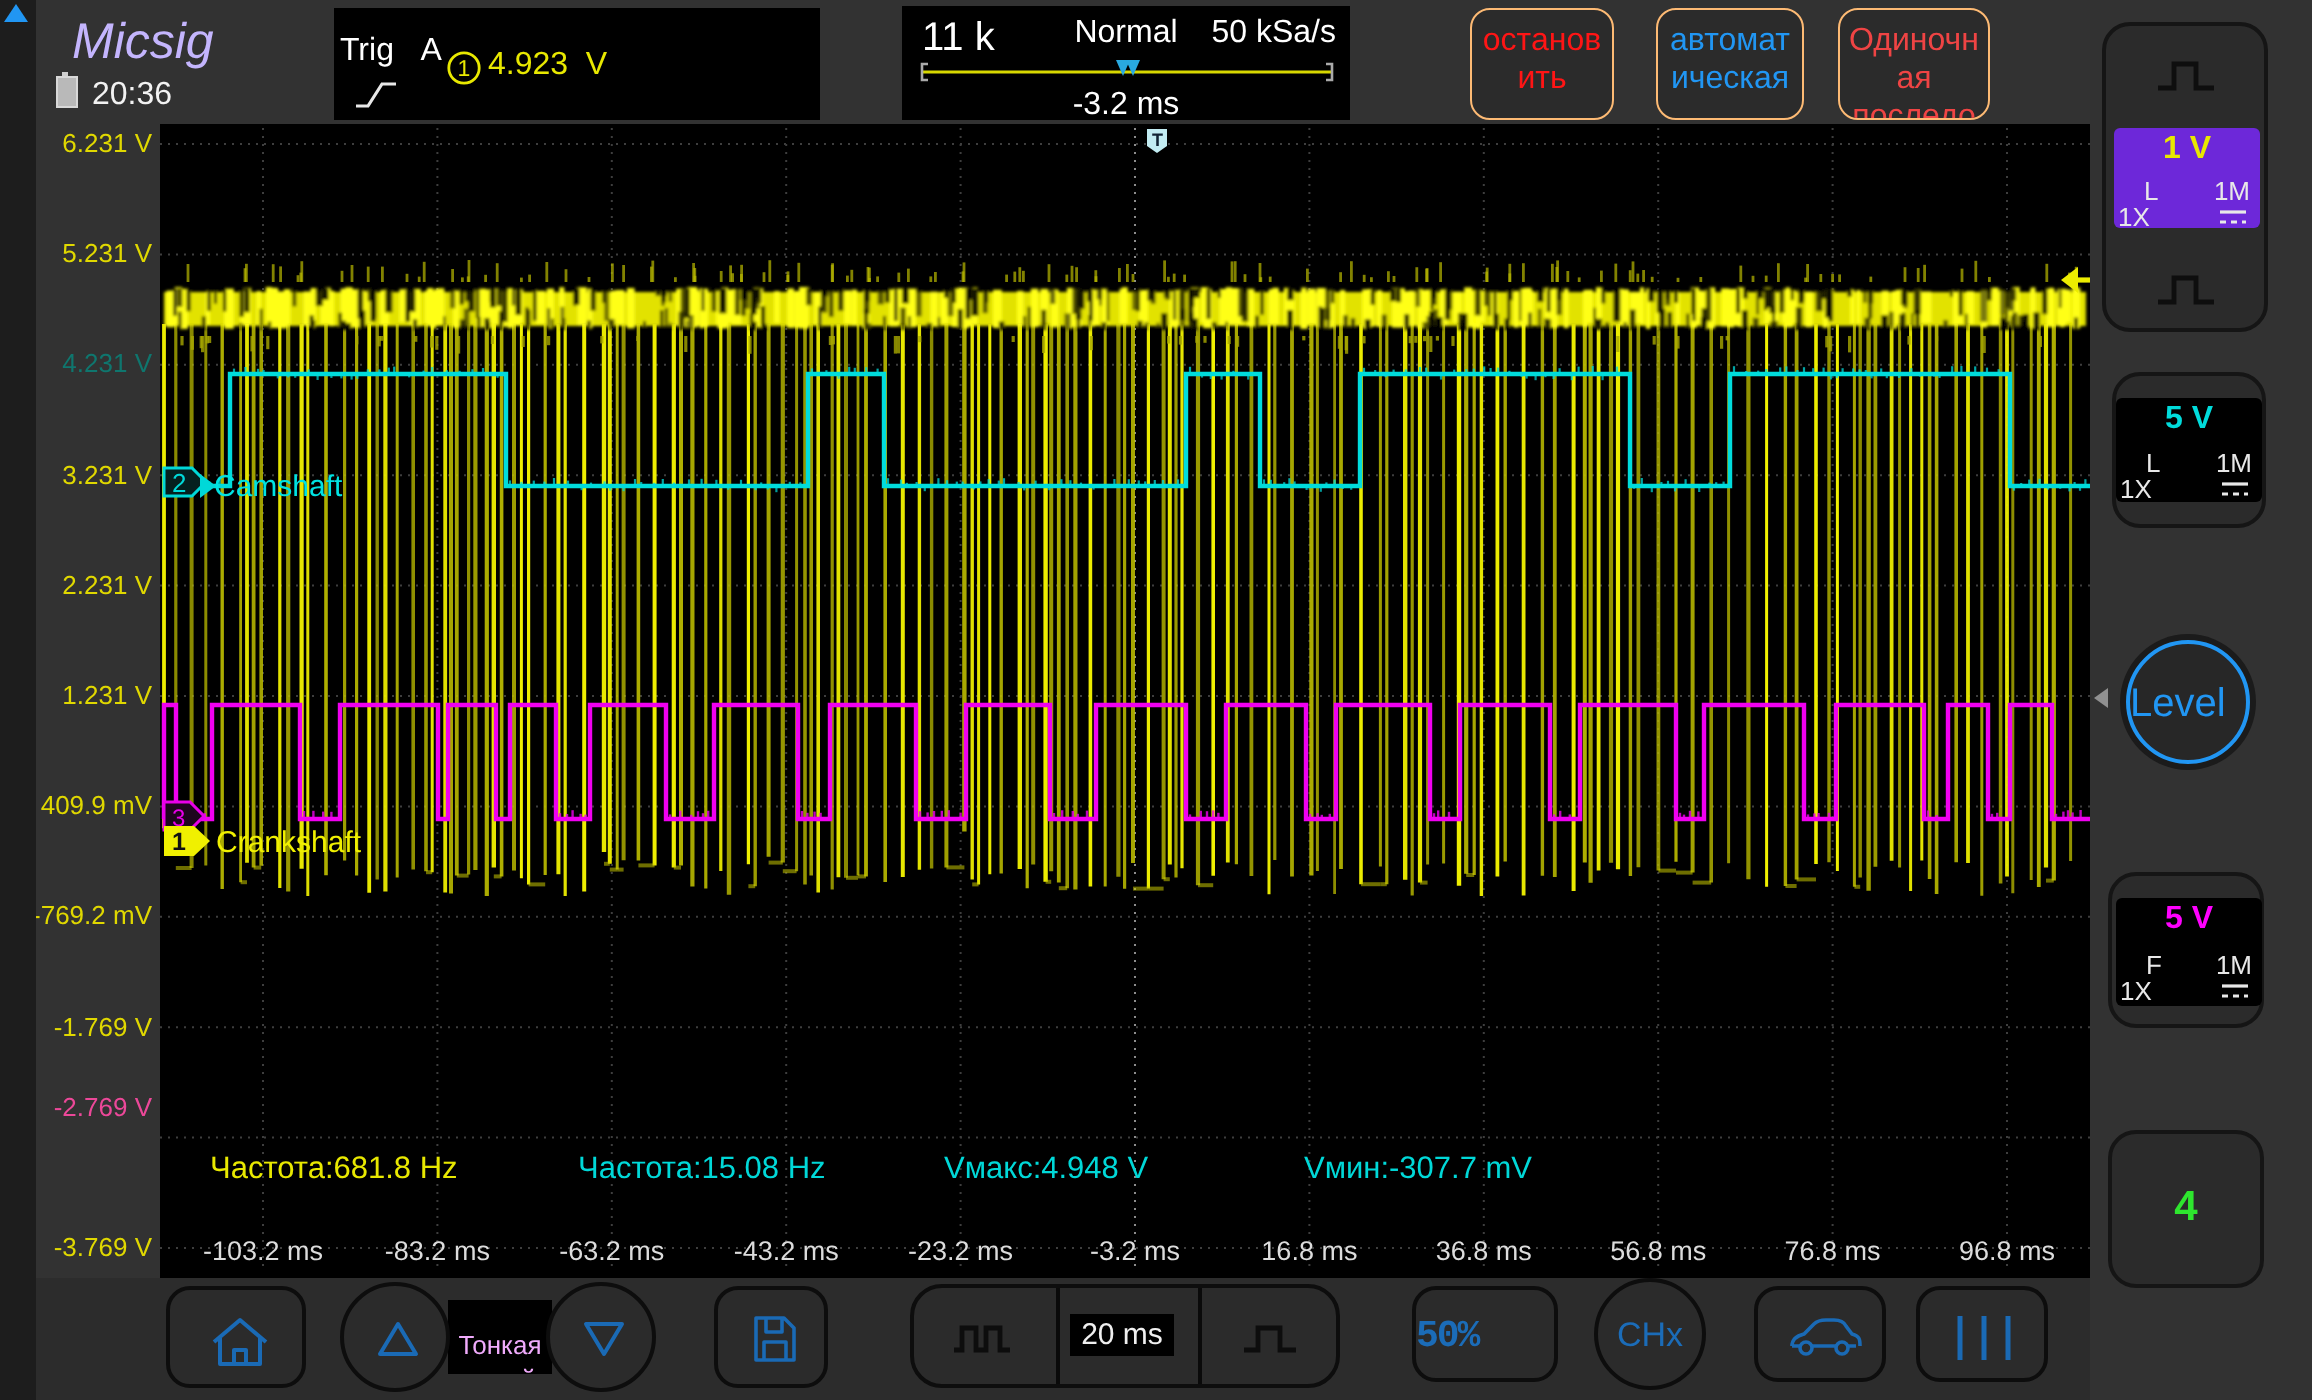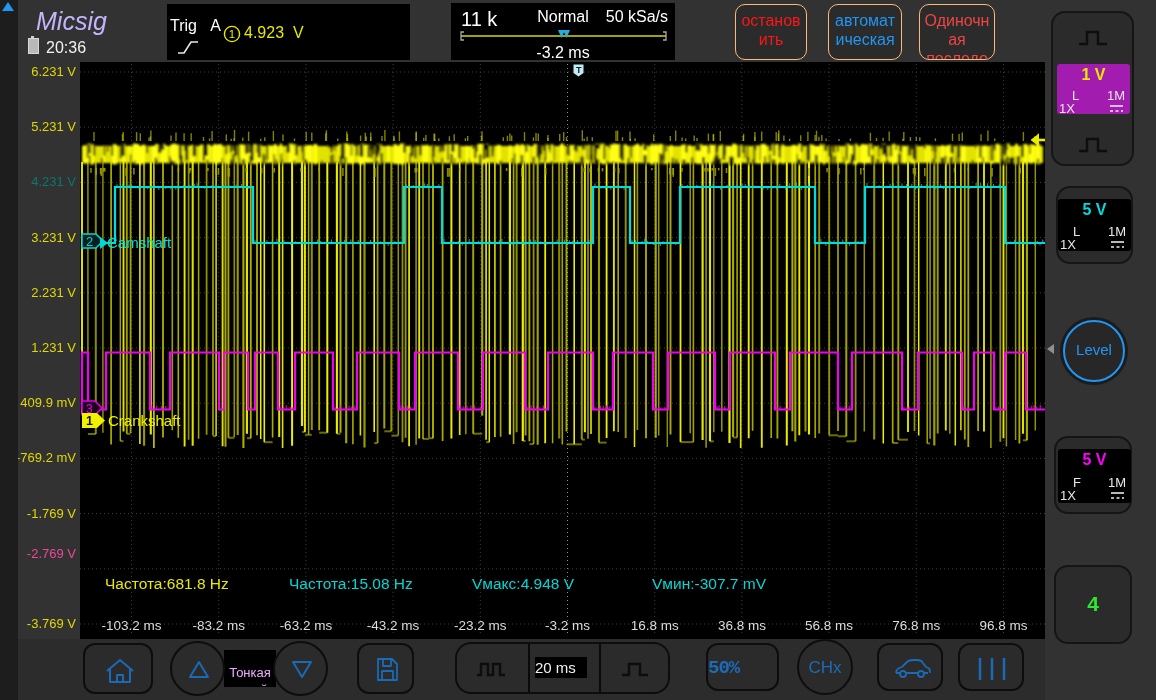--- a/index.html
+++ b/index.html
@@ -1287,21 +1287,21 @@
       </div>
       <div class="tb" style="left:735px;width:72px;color:#ff1515">останов<br>ить</div>
       <div class="tb" style="left:828px;width:74px;color:#2196f3">автомат<br>ическая</div>
       <div class="tb" style="left:919px;width:76px;color:#ef4444;padding-top:6px">Одиночн<br>ая<br>последо</div>
     </div>
 <div style="position:absolute;left:1045px;top:62px;width:111px;height:638px;background:#323232"></div>
     <div class="pb" style="left:1051px;top:11px;width:83px;height:155px"></div>
     <svg style="position:absolute;left:1076px;top:26px" width="34" height="22">
       <path d="M3,18 h8 v-12 h11 v12 h9" fill="none" stroke="#0e0e0e" stroke-width="2.4"></path>
     </svg>
-    <div style="position:absolute;left:1057px;top:64px;width:73px;height:50px;background:#a21caf;border-radius:3px;color:#e8e8e8">
+    <div style="position:absolute;left:1057px;top:64px;width:73px;height:50px;background:#6d28d9;border-radius:3px;color:#e8e8e8">
       <div style="position:absolute;left:0;right:0;top:2px;text-align:center;color:#e8e800;font-size:16px;font-weight:bold">1 V</div>
       <div style="position:absolute;left:15px;top:24px;font-size:13px">L</div>
       <div style="position:absolute;right:5px;top:24px;font-size:13px">1M</div>
       <div style="position:absolute;left:2px;top:37px;font-size:13px">1X</div>
       <svg style="position:absolute;right:5px;top:40px" width="16" height="10">
         <line x1="1" y1="2" x2="14" y2="2" stroke="#e8e8e8" stroke-width="1.6"></line>
         <line x1="1" y1="7" x2="14" y2="7" stroke="#e8e8e8" stroke-width="1.6" stroke-dasharray="3 2.5"></line>
       </svg>
     </div>
     <svg style="position:absolute;left:1076px;top:133px" width="34" height="22">
@@ -1313,21 +1313,21 @@
       <div style="position:absolute;left:15px;top:25px;font-size:13px">L</div>
       <div style="position:absolute;right:5px;top:25px;font-size:13px">1M</div>
       <div style="position:absolute;left:2px;top:38px;font-size:13px">1X</div>
       <svg style="position:absolute;right:5px;top:41px" width="16" height="10">
         <line x1="1" y1="2" x2="14" y2="2" stroke="#e8e8e8" stroke-width="1.6"></line>
         <line x1="1" y1="7" x2="14" y2="7" stroke="#e8e8e8" stroke-width="1.6" stroke-dasharray="3 2.5"></line>
       </svg>
     </div>
     <div style="position:absolute;left:1047px;top:344px;width:0;height:0;border-top:5px solid transparent;border-bottom:5px solid transparent;border-right:7px solid #909090"></div>
     <div style="position:absolute;left:1063px;top:320px;width:62px;height:62px;border-radius:50%;background:#272727;border:2.5px solid #2196f3;box-sizing:border-box;box-shadow:0 0 0 3px #1b1b1b">
-      <div style="position:absolute;left:0;right:0;top:19px;text-align:center;color:#2196f3;font-size:15px">Level</div>
+      <div style="position:absolute;left:0;right:0;top:19px;color:#2196f3;font-size:20px">Level</div>
     </div>
     <div class="pb" style="left:1054px;top:436px;width:78px;height:78px"></div>
     <div style="position:absolute;left:1058px;top:449px;width:73px;height:54px;background:#000;border-radius:3px;color:#e8e8e8">
       <div style="position:absolute;left:0;right:0;top:2px;text-align:center;color:#ff00ff;font-size:16px;font-weight:bold">5 V</div>
       <div style="position:absolute;left:15px;top:26px;font-size:13px">F</div>
       <div style="position:absolute;right:5px;top:26px;font-size:13px">1M</div>
       <div style="position:absolute;left:2px;top:39px;font-size:13px">1X</div>
       <svg style="position:absolute;right:5px;top:42px" width="16" height="10">
         <line x1="1" y1="2" x2="14" y2="2" stroke="#e8e8e8" stroke-width="1.6"></line>
         <line x1="1" y1="7" x2="14" y2="7" stroke="#e8e8e8" stroke-width="1.6" stroke-dasharray="3 2.5"></line>
@@ -1360,21 +1360,21 @@
     <div class="bb" style="left:455px;top:642px;width:215px;height:52px;border-radius:16px">
       <div style="position:absolute;left:71px;top:0;width:2px;height:100%;background:#0a0a0a"></div>
       <div style="position:absolute;left:142px;top:0;width:2px;height:100%;background:#0a0a0a"></div>
       <svg style="position:absolute;left:18px;top:14px" width="40" height="22">
         <path d="M2,17 h4 v-11 h7 v11 h5 v-11 h7 v11 h5" fill="none" stroke="#0d0d0d" stroke-width="2.4"></path>
       </svg>
       <svg style="position:absolute;left:162px;top:14px" width="34" height="22">
         <path d="M3,17 h7 v-11 h11 v11 h8" fill="none" stroke="#0d0d0d" stroke-width="2.4"></path>
       </svg>
     </div>
-    <div style="position:absolute;left:535px;top:657px;width:52px;height:21px;background:#000;color:#f0f0f0;font-size:15px;text-align:left;line-height:21px">20 ms</div>
+    <div style="position:absolute;left:535px;top:657px;width:52px;height:21px;background:#000;color:#f0f0f0;font-size:15px;text-align:center;line-height:21px">20 ms</div>
     <div class="bb" style="left:706px;top:643px;width:73px;height:48px;color:#1b6cb8;font-family:'Liberation Mono',monospace;font-size:19px;font-weight:bold;text-align:left;line-height:46px;letter-spacing:-1px">50%</div>
     <div class="bb" style="left:797px;top:639px;width:56px;height:56px;border-radius:50%;color:#1b6cb8;font-size:17px;text-align:center;line-height:54px">CHx</div>
     <div class="bb" style="left:877px;top:643px;width:66px;height:48px">
       <svg style="position:absolute;left:14px;top:12px" width="38" height="24">
         <path d="M3,16 c0,-3 2,-5 6,-6 l5,-5 c1,-1 3,-2 6,-2 h4 c3,0 5,1 6,3 l3,4 c4,1 4,3 4,6 M3,16 h4 M13,16 h12 M31,16 h4" fill="none" stroke="#1a6ab5" stroke-width="1.8"></path>
         <circle cx="10" cy="17" r="3" fill="none" stroke="#1a6ab5" stroke-width="1.8"></circle>
         <circle cx="28" cy="17" r="3" fill="none" stroke="#1a6ab5" stroke-width="1.8"></circle>
       </svg>
     </div>
     <div class="bb" style="left:958px;top:643px;width:66px;height:48px">

